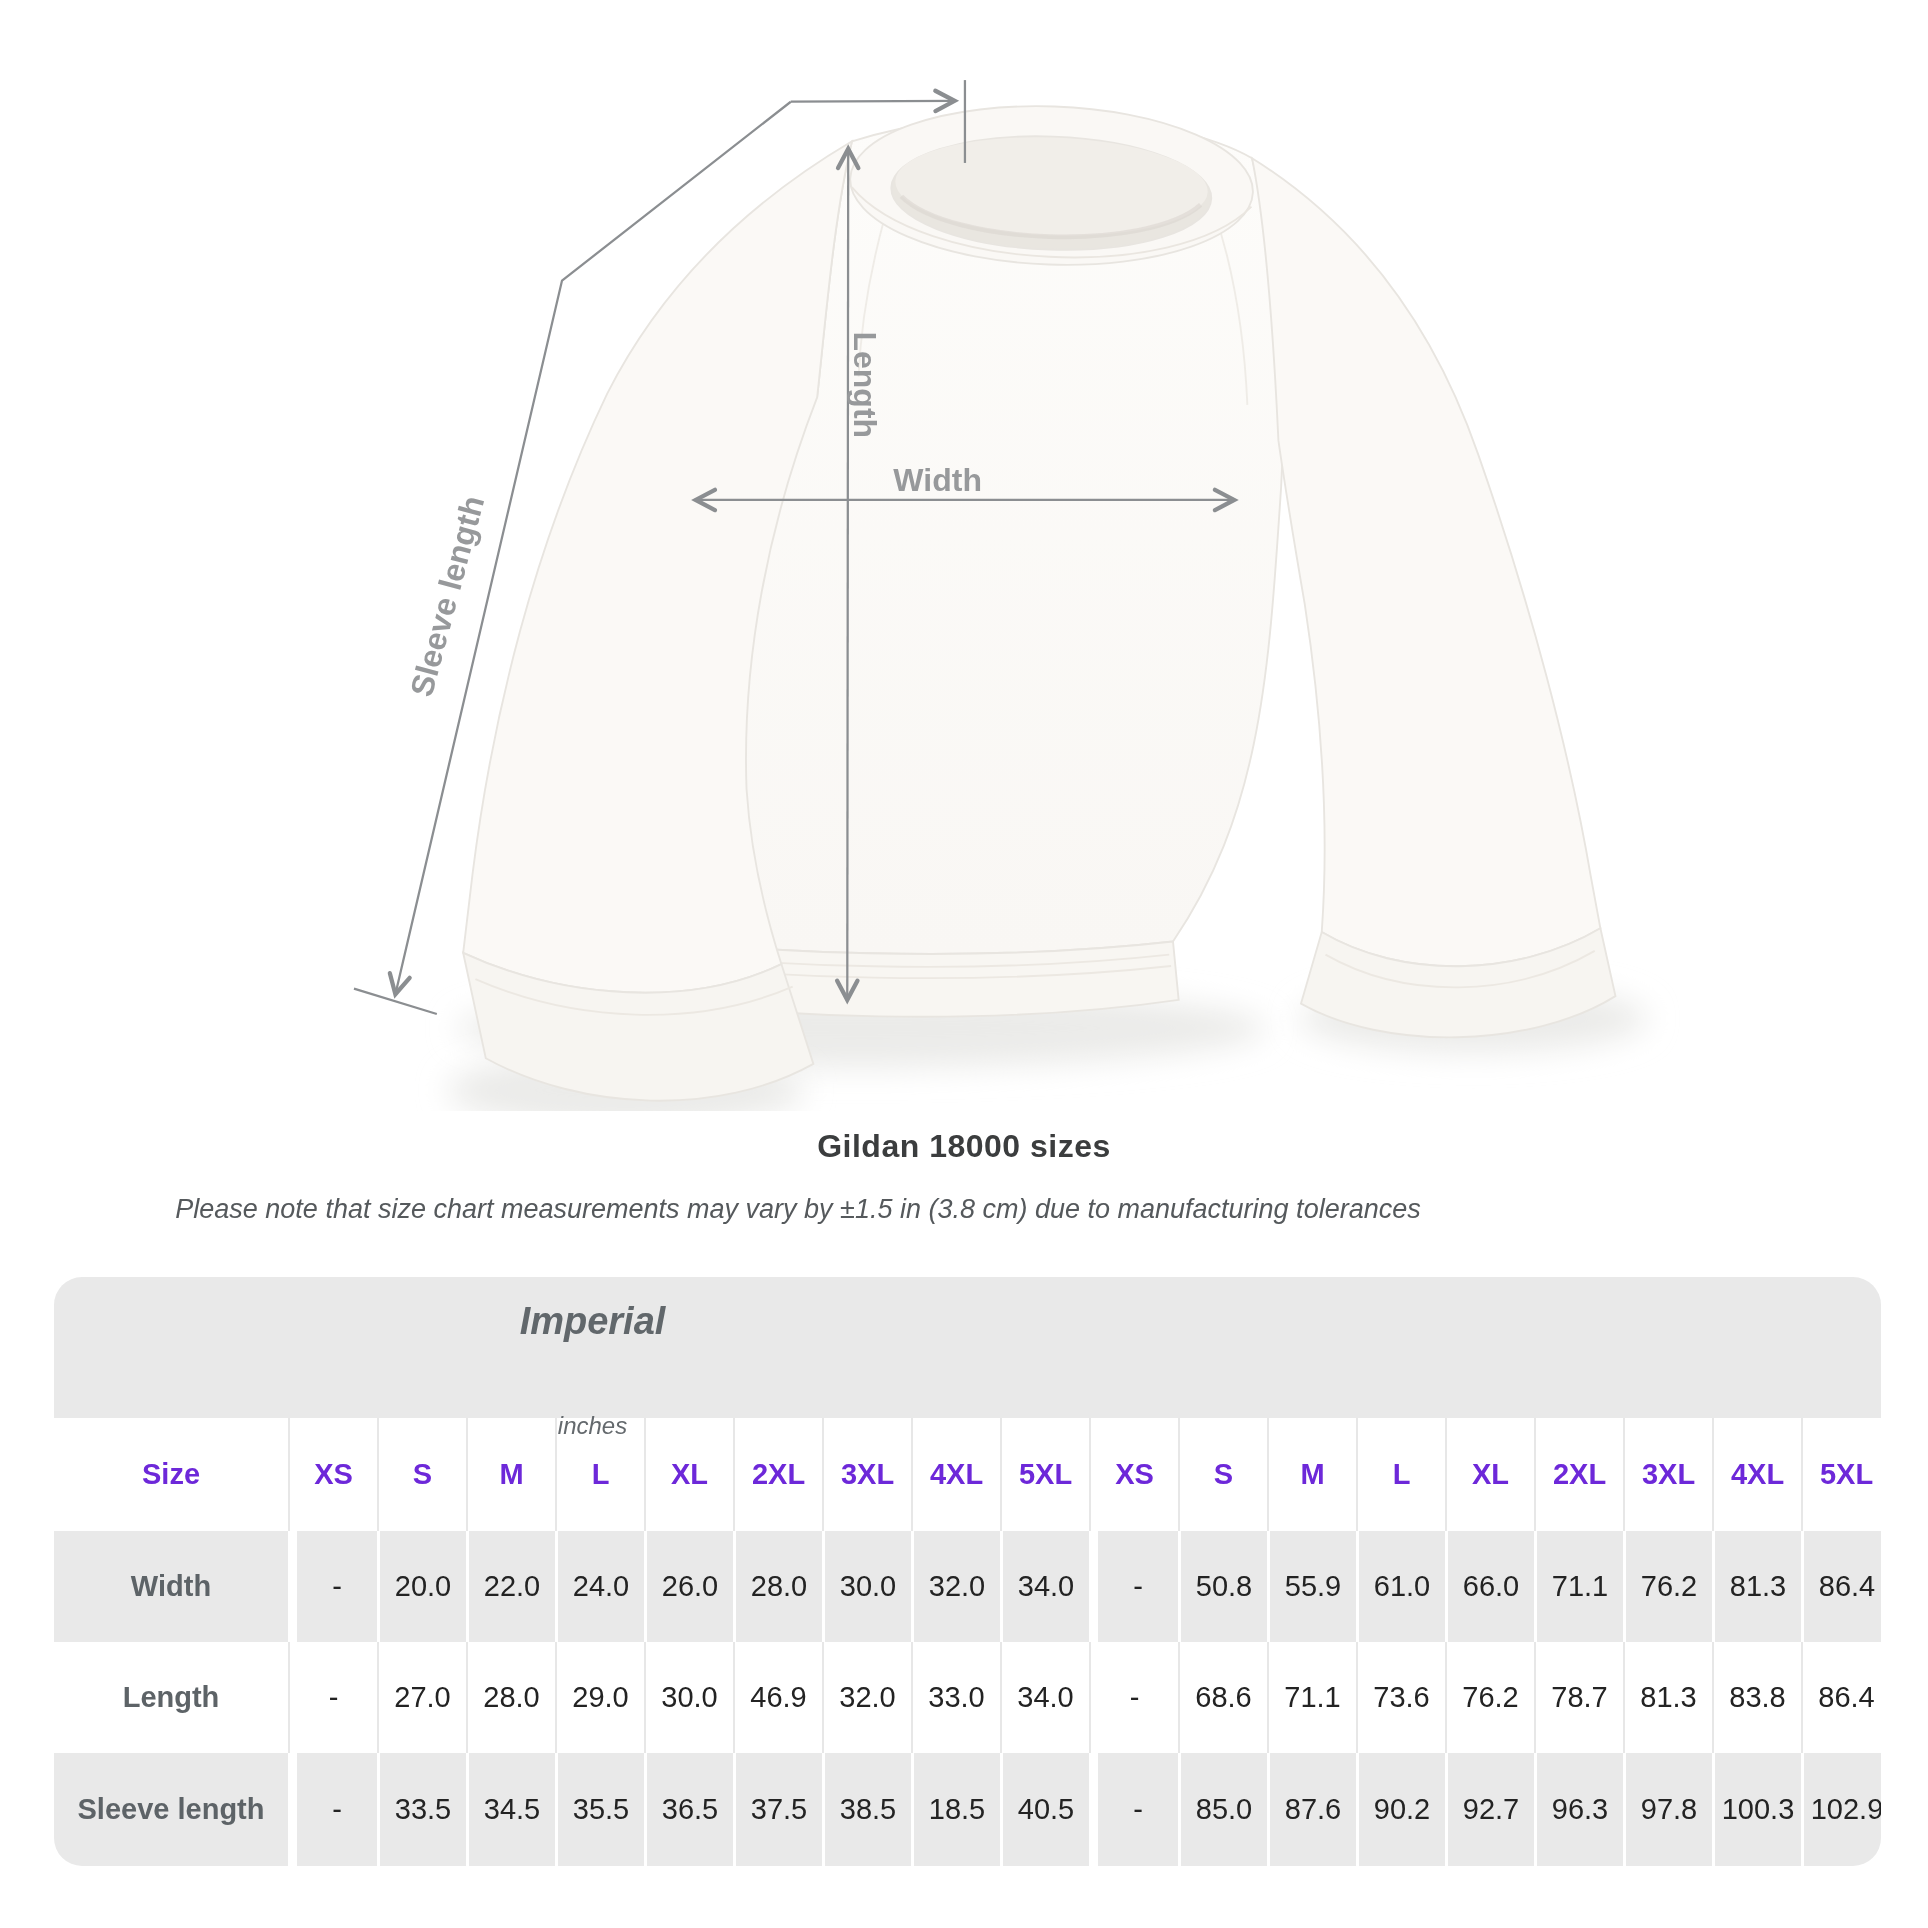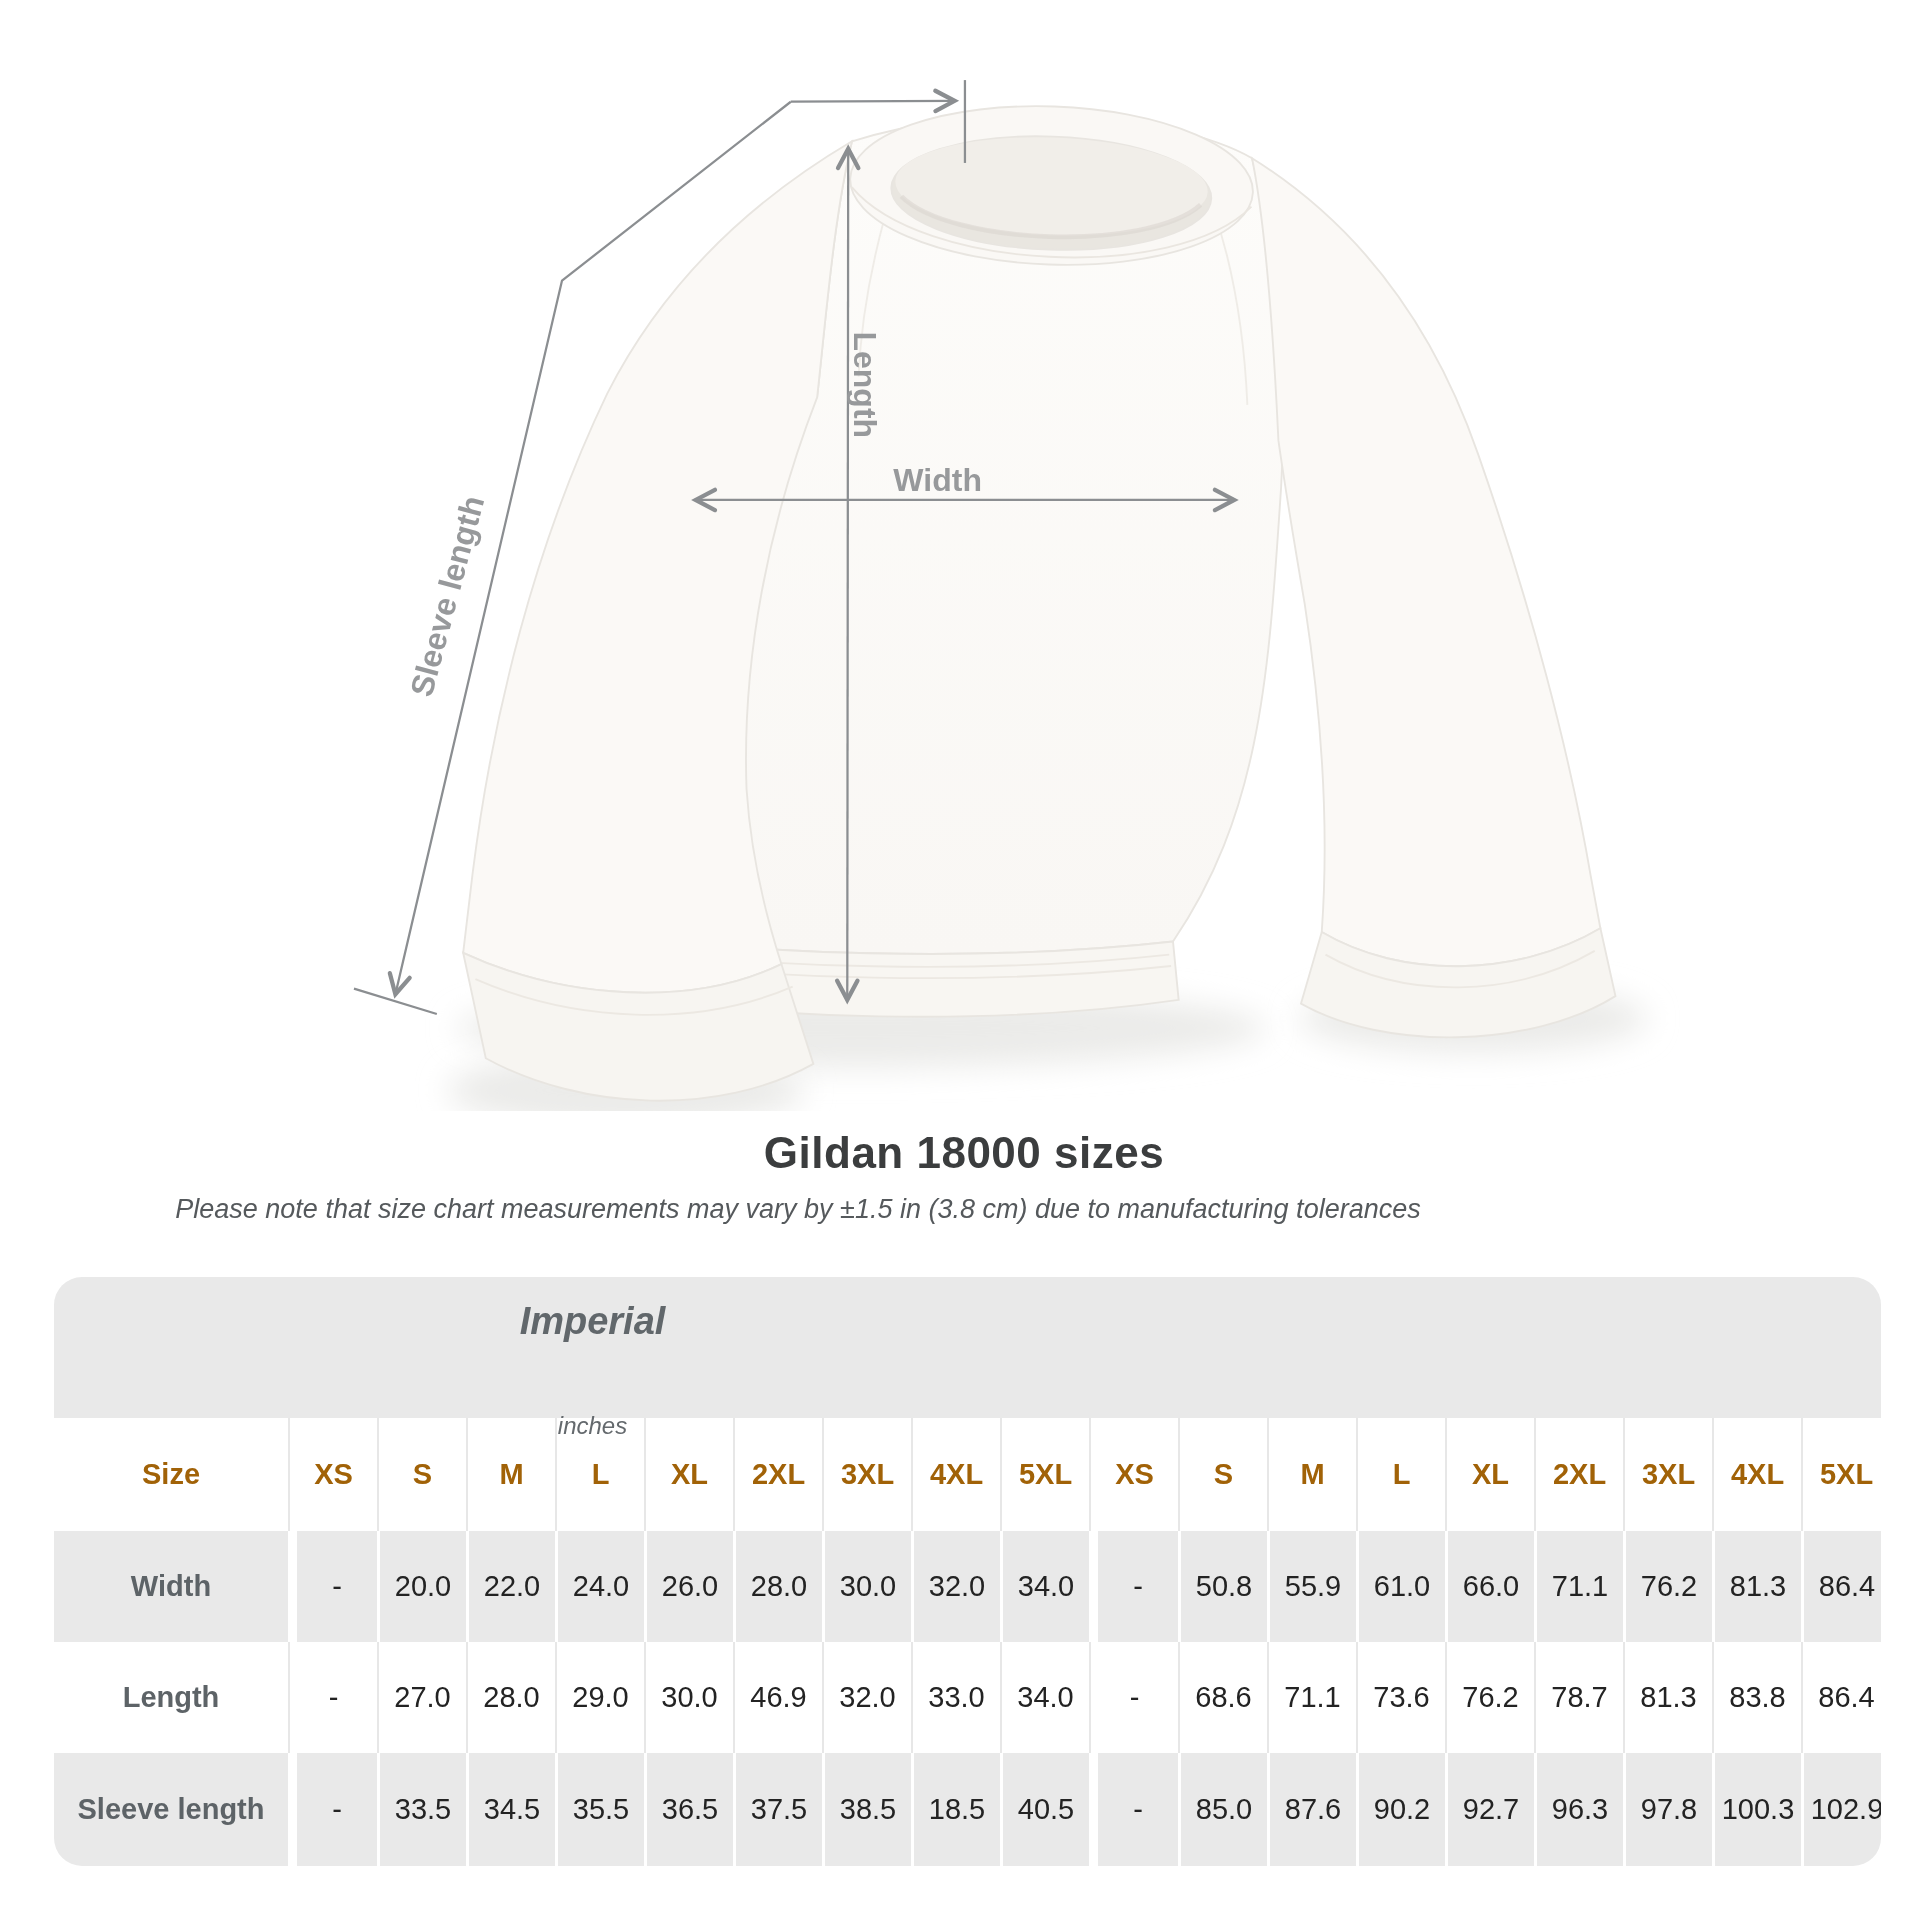--- a/index.html
+++ b/index.html
@@ -13,21 +13,21 @@
   }
   .diagram {
     position: absolute; top: 0; left: 0;
     width: 1928px; height: 1111px;
     display: block;
   }
   .title {
     position: absolute; top: 1128px; left: 0;
     width: 1928px; margin: 0;
     text-align: center;
-    font-size: 44px; font-weight: bold;
+    font-size: 32px; font-weight: bold;
     color: #3b3d3e;
     letter-spacing: 0.5px;
   }
   .subtitle {
     position: absolute; top: 1194px; left: 0;
     width: 1596px; margin: 0;
     text-align: center;
     font-style: italic;
     font-size: 27px;
     color: #55595c;
@@ -62,21 +62,21 @@
   .row-white { background: #ffffff; }
   .row-gray  { background: #e9e9e9; }
   .data-row.last { height: 113px; }
 
   .cell {
     display: flex; align-items: center; justify-content: center;
     font-size: 29px;
     color: #232323;
   }
   .row-label { font-weight: bold; color: #5d6367; }
-  .size-band .cell { font-weight: bold; color: #a16207; }
+  .size-band .cell { font-weight: bold; color: #6d28d9; }
 
   .row-white .cell:not(:first-child) { border-left: 2.8px solid #e7e7e7; }
   .row-gray  .cell:not(:first-child) { border-left: 3.8px solid #ffffff; }
   .row-gray  .cell.group-start { border-left-width: 9.4px; }
 </style>
 </head>
 <body>
 
 <div>
 

